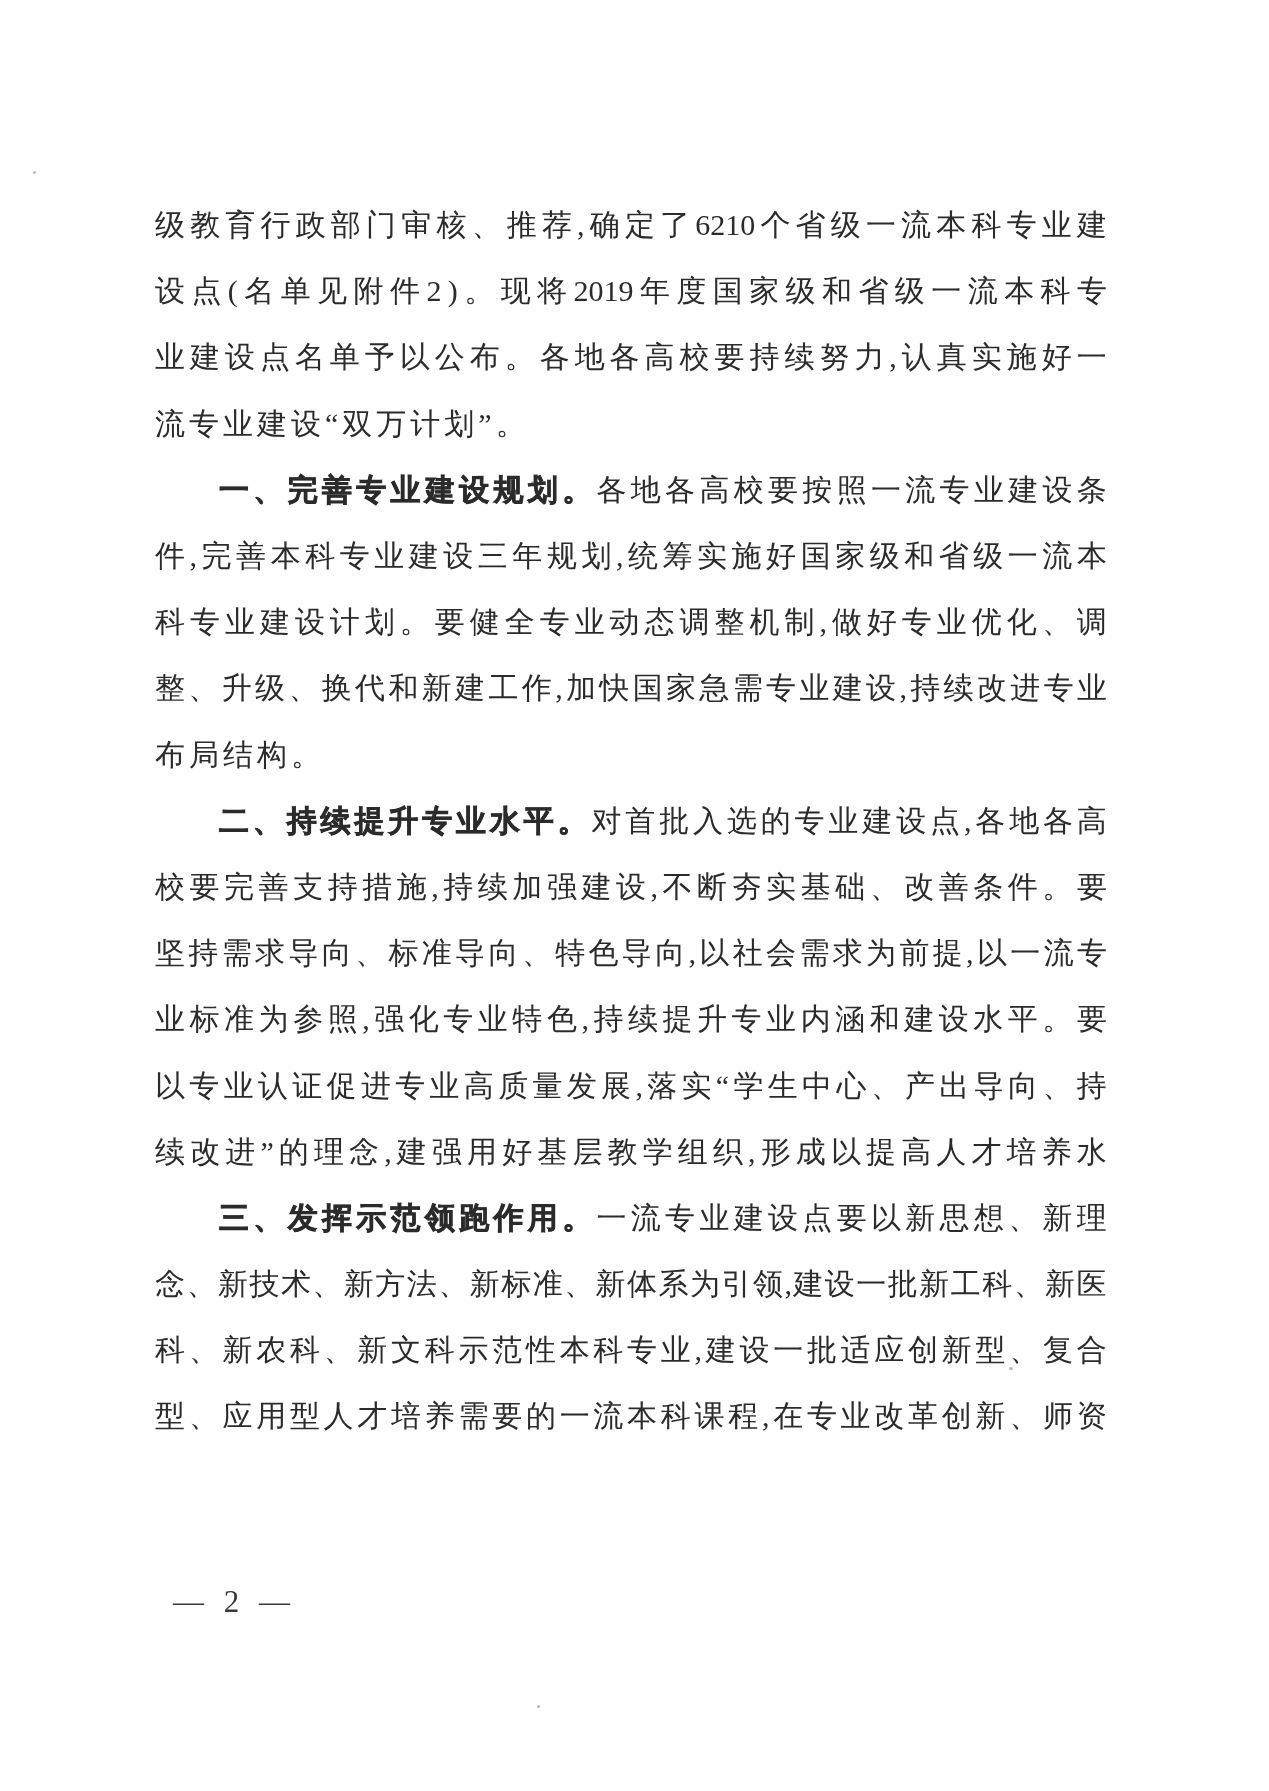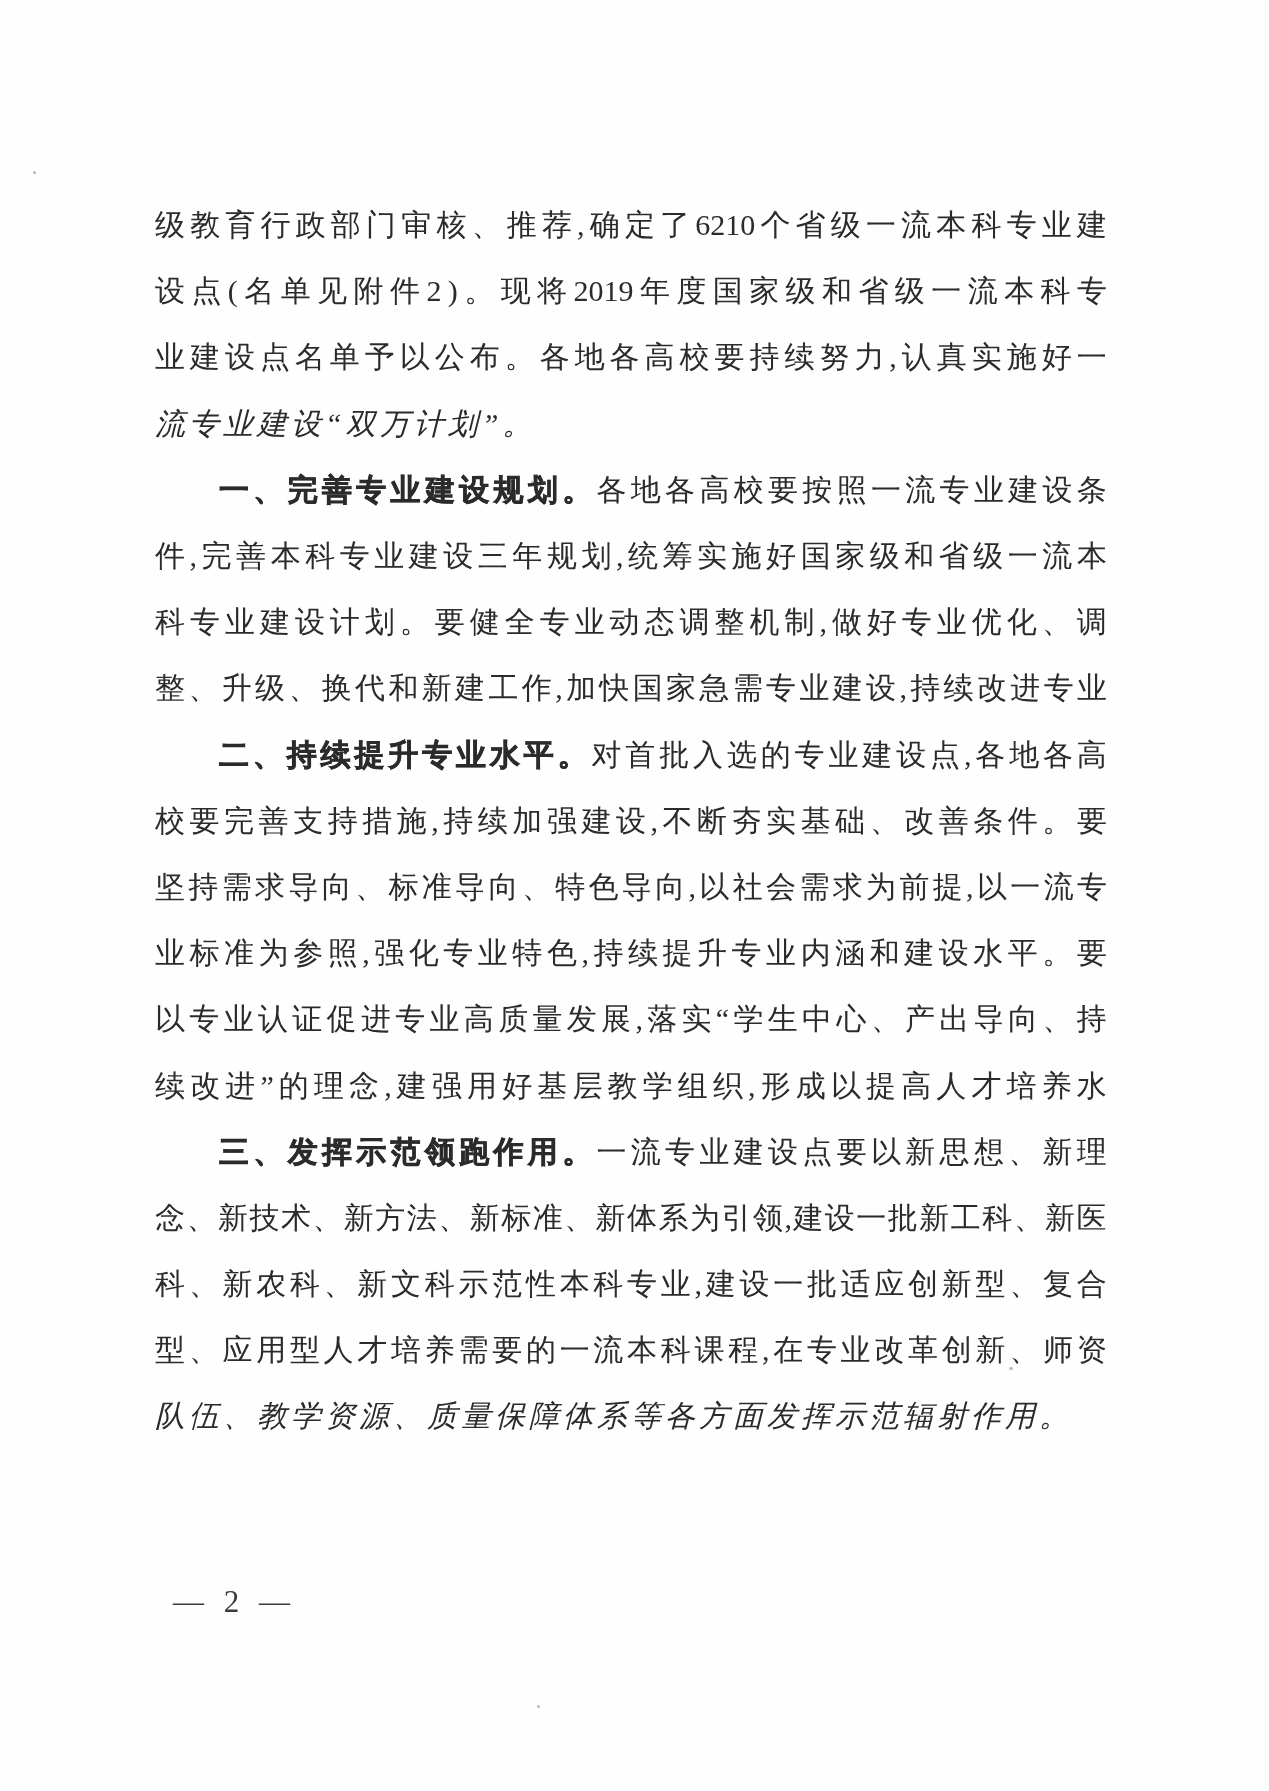--- a/index.html
+++ b/index.html
@@ -24,21 +24,21 @@
   }
   
   .line.just{
     display:flex;
     justify-content:space-between;
     align-items:center;
   }
   .line.just .seg{display:contents;}
   .line.just .u{display:inline-block;line-height:1;}
   
-  .line.endline{letter-spacing:4px;font-style:italic;}
+  .line.endline{letter-spacing:4px;}
   .line.indent{padding-left:64px;}
   .seg.bold{font-weight:700;-webkit-text-stroke:0.6px #2b2b2b;}
   .footer{
     position:absolute;
     left:173px;top:1586px;
     font-size:31px;
     line-height:1;
     letter-spacing:6px;
     color:#3a3a3a;
   }
@@ -78,20 +78,21 @@
       </div>
     <div class="line just">
         <span class="seg"><span class="u">件</span><span class="u">,</span><span class="u">完</span><span class="u">善</span><span class="u">本</span><span class="u">科</span><span class="u">专</span><span class="u">业</span><span class="u">建</span><span class="u">设</span><span class="u">三</span><span class="u">年</span><span class="u">规</span><span class="u">划</span><span class="u">,</span><span class="u">统</span><span class="u">筹</span><span class="u">实</span><span class="u">施</span><span class="u">好</span><span class="u">国</span><span class="u">家</span><span class="u">级</span><span class="u">和</span><span class="u">省</span><span class="u">级</span><span class="u">一</span><span class="u">流</span><span class="u">本</span></span>
       </div>
     <div class="line just">
         <span class="seg"><span class="u">科</span><span class="u">专</span><span class="u">业</span><span class="u">建</span><span class="u">设</span><span class="u">计</span><span class="u">划</span><span class="u">。</span><span class="u">要</span><span class="u">健</span><span class="u">全</span><span class="u">专</span><span class="u">业</span><span class="u">动</span><span class="u">态</span><span class="u">调</span><span class="u">整</span><span class="u">机</span><span class="u">制</span><span class="u">,</span><span class="u">做</span><span class="u">好</span><span class="u">专</span><span class="u">业</span><span class="u">优</span><span class="u">化</span><span class="u">、</span><span class="u">调</span></span>
       </div>
     <div class="line just">
         <span class="seg"><span class="u">整</span><span class="u">、</span><span class="u">升</span><span class="u">级</span><span class="u">、</span><span class="u">换</span><span class="u">代</span><span class="u">和</span><span class="u">新</span><span class="u">建</span><span class="u">工</span><span class="u">作</span><span class="u">,</span><span class="u">加</span><span class="u">快</span><span class="u">国</span><span class="u">家</span><span class="u">急</span><span class="u">需</span><span class="u">专</span><span class="u">业</span><span class="u">建</span><span class="u">设</span><span class="u">,</span><span class="u">持</span><span class="u">续</span><span class="u">改</span><span class="u">进</span><span class="u">专</span><span class="u">业</span></span>
       </div>
+    <div class="line endline"><span class="seg">布局结构。</span></div>
 
     <div class="line just indent">
         <span class="seg bold"><span class="u">二</span><span class="u">、</span><span class="u">持</span><span class="u">续</span><span class="u">提</span><span class="u">升</span><span class="u">专</span><span class="u">业</span><span class="u">水</span><span class="u">平</span><span class="u">。</span></span>
         <span class="seg"><span class="u">对</span><span class="u">首</span><span class="u">批</span><span class="u">入</span><span class="u">选</span><span class="u">的</span><span class="u">专</span><span class="u">业</span><span class="u">建</span><span class="u">设</span><span class="u">点</span><span class="u">,</span><span class="u">各</span><span class="u">地</span><span class="u">各</span><span class="u">高</span></span>
       </div>
     <div class="line just">
         <span class="seg"><span class="u">校</span><span class="u">要</span><span class="u">完</span><span class="u">善</span><span class="u">支</span><span class="u">持</span><span class="u">措</span><span class="u">施</span><span class="u">,</span><span class="u">持</span><span class="u">续</span><span class="u">加</span><span class="u">强</span><span class="u">建</span><span class="u">设</span><span class="u">,</span><span class="u">不</span><span class="u">断</span><span class="u">夯</span><span class="u">实</span><span class="u">基</span><span class="u">础</span><span class="u">、</span><span class="u">改</span><span class="u">善</span><span class="u">条</span><span class="u">件</span><span class="u">。</span><span class="u">要</span></span>
       </div>
     <div class="line just">
         <span class="seg"><span class="u">坚</span><span class="u">持</span><span class="u">需</span><span class="u">求</span><span class="u">导</span><span class="u">向</span><span class="u">、</span><span class="u">标</span><span class="u">准</span><span class="u">导</span><span class="u">向</span><span class="u">、</span><span class="u">特</span><span class="u">色</span><span class="u">导</span><span class="u">向</span><span class="u">,</span><span class="u">以</span><span class="u">社</span><span class="u">会</span><span class="u">需</span><span class="u">求</span><span class="u">为</span><span class="u">前</span><span class="u">提</span><span class="u">,</span><span class="u">以</span><span class="u">一</span><span class="u">流</span><span class="u">专</span></span>
@@ -112,19 +113,18 @@
       </div>
     <div class="line just">
         <span class="seg"><span class="u">念</span><span class="u">、</span><span class="u">新</span><span class="u">技</span><span class="u">术</span><span class="u">、</span><span class="u">新</span><span class="u">方</span><span class="u">法</span><span class="u">、</span><span class="u">新</span><span class="u">标</span><span class="u">准</span><span class="u">、</span><span class="u">新</span><span class="u">体</span><span class="u">系</span><span class="u">为</span><span class="u">引</span><span class="u">领</span><span class="u">,</span><span class="u">建</span><span class="u">设</span><span class="u">一</span><span class="u">批</span><span class="u">新</span><span class="u">工</span><span class="u">科</span><span class="u">、</span><span class="u">新</span><span class="u">医</span></span>
       </div>
     <div class="line just">
         <span class="seg"><span class="u">科</span><span class="u">、</span><span class="u">新</span><span class="u">农</span><span class="u">科</span><span class="u">、</span><span class="u">新</span><span class="u">文</span><span class="u">科</span><span class="u">示</span><span class="u">范</span><span class="u">性</span><span class="u">本</span><span class="u">科</span><span class="u">专</span><span class="u">业</span><span class="u">,</span><span class="u">建</span><span class="u">设</span><span class="u">一</span><span class="u">批</span><span class="u">适</span><span class="u">应</span><span class="u">创</span><span class="u">新</span><span class="u">型</span><span class="u">、</span><span class="u">复</span><span class="u">合</span></span>
       </div>
     <div class="line just">
         <span class="seg"><span class="u">型</span><span class="u">、</span><span class="u">应</span><span class="u">用</span><span class="u">型</span><span class="u">人</span><span class="u">才</span><span class="u">培</span><span class="u">养</span><span class="u">需</span><span class="u">要</span><span class="u">的</span><span class="u">一</span><span class="u">流</span><span class="u">本</span><span class="u">科</span><span class="u">课</span><span class="u">程</span><span class="u">,</span><span class="u">在</span><span class="u">专</span><span class="u">业</span><span class="u">改</span><span class="u">革</span><span class="u">创</span><span class="u">新</span><span class="u">、</span><span class="u">师</span><span class="u">资</span></span>
       </div>
-    <div class="line endline"><span class="seg">队伍、教学资源、质量保障体系等各方面发挥示范辐射作用。</span></div>
 
   </div>
 
   <div class="footer">— 2 —</div>
 
 </div>
 
 </body></html>

